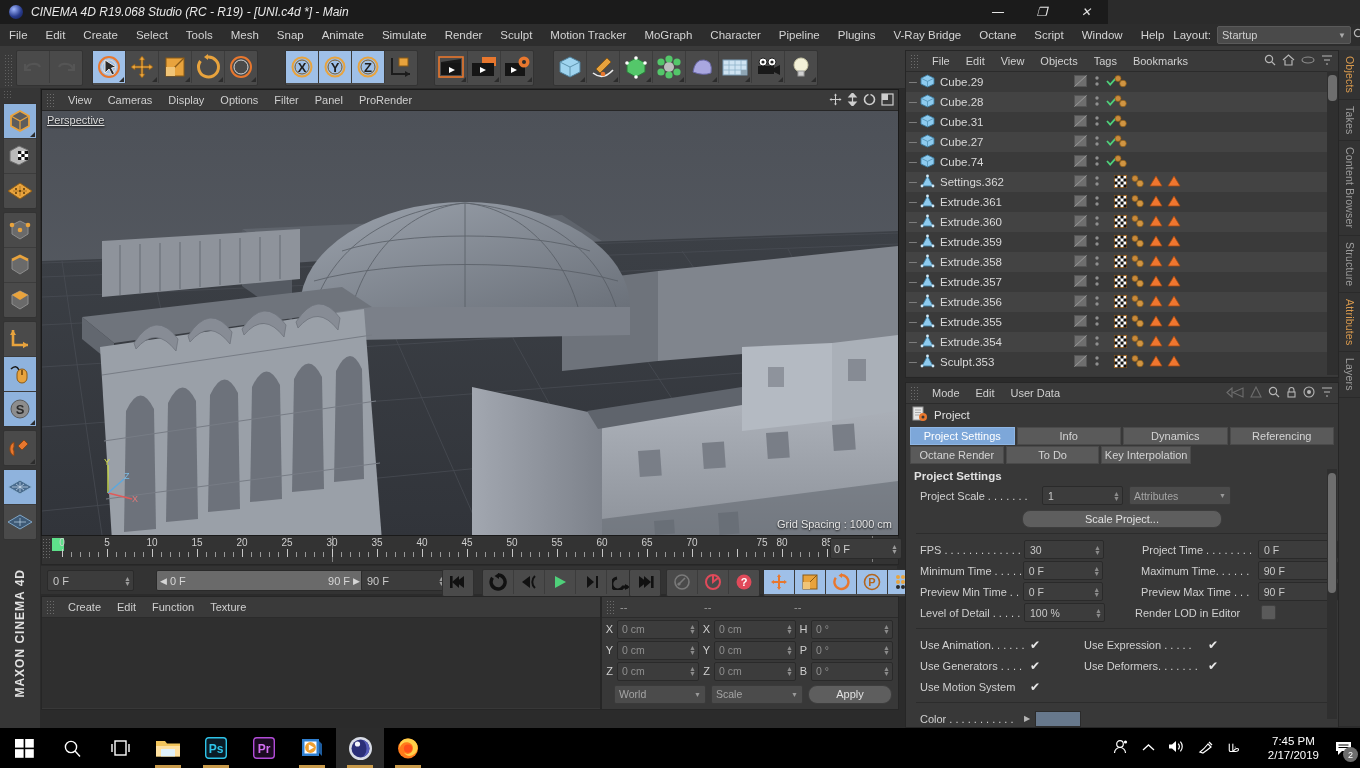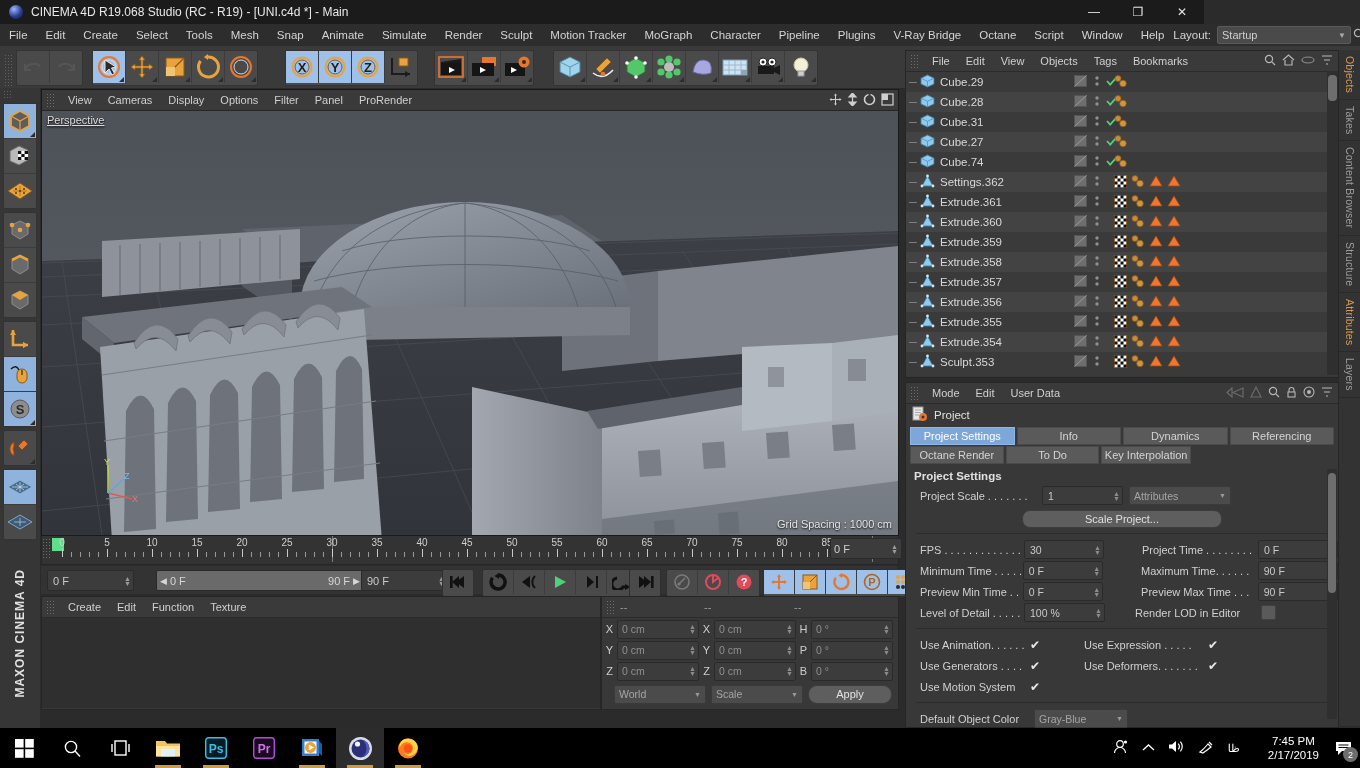--- a/index.html
+++ b/index.html
@@ -6,21 +6,21 @@
   body{
     width:1360px;height:768px;overflow:hidden;
     background:#2b2b2b;
     font-family:"Liberation Sans", sans-serif;
     font-size:11px;color:#c8c8c8;
     -webkit-font-smoothing:antialiased;
   }
   .app{position:relative;width:1360px;height:768px;}
 
   
-  .titlebar{position:absolute;left:0;top:0;width:1204px;height:24px;background:#1b1b1b;display:flex;align-items:center;}
+  .titlebar{position:absolute;left:0;top:0;width:1108px;height:24px;background:#1b1b1b;display:flex;align-items:center;font-style:italic;}
   .tb-icon{width:14px;height:14px;margin-left:9px;margin-right:8px;border-radius:50%;
     background:radial-gradient(circle at 35% 30%,#9fb6ff 0%,#2a3d8f 55%,#11194a 100%);}
   .tb-title{font-size:12px;color:#e9e9e9;}
   .tb-btns{margin-left:auto;display:flex;height:24px;}
   .tb-btn{width:44px;height:24px;display:flex;align-items:center;justify-content:center;color:#e4e4e4;font-size:12px;}
 
   
   .menubar{position:absolute;left:0;top:24px;width:1360px;height:22px;background:#2d2d2d;display:flex;align-items:center;}
   .menu-item{padding:0 9px;height:22px;line-height:22px;font-size:11.5px;color:#d4d4d4;white-space:nowrap;}
   .layout-wrap{margin-left:auto;display:flex;align-items:center;padding-right:4px;}
@@ -701,21 +701,21 @@
         <div class="tl-num" style="left: 460px;">50</div>
         <div class="tl-tick maj" style="left: 460px;"></div>
         <div class="tl-num" style="left: 505px;">55</div>
         <div class="tl-tick maj" style="left: 505px;"></div>
         <div class="tl-num" style="left: 550px;">60</div>
         <div class="tl-tick maj" style="left: 550px;"></div>
         <div class="tl-num" style="left: 595px;">65</div>
         <div class="tl-tick maj" style="left: 595px;"></div>
         <div class="tl-num" style="left: 640px;">70</div>
         <div class="tl-tick maj" style="left: 640px;"></div>
-        <div class="tl-num" style="left: 685px;">75</div>
+        <div class="tl-num" style="left: 710px;">75</div>
         <div class="tl-tick maj" style="left: 685px;"></div>
         <div class="tl-num" style="left: 730px;">80</div>
         <div class="tl-tick maj" style="left: 730px;"></div>
         <div class="tl-num" style="left: 775px;">85</div>
         <div class="tl-tick maj" style="left: 775px;"></div>
         <div class="tl-num" style="left: 820px;">90</div>
         <div class="tl-tick maj" style="left: 820px;"></div>
         <div class="tl-tick" style="left: 19px;"></div>
         <div class="tl-tick" style="left: 28px;"></div>
         <div class="tl-tick" style="left: 37px;"></div>
@@ -1858,27 +1858,20 @@
         </div>
         <div class="prow">
           <span class="plbl" style="width:110px;">Use Motion System</span>
           <span class="chk">✔</span>
         </div>
       </div>
 
     <div class="sep"></div>
 
     <div class="prow">
-      <span class="plbl" style="width:110px;">Default Object Color</span>
-      <div class="dd" style="width:84px;margin-left:4px;">
-        <span>Gray-Blue</span>
-        <span class="caret">▼</span>
-      </div>
-    </div>
-    <div class="prow">
       <span class="plbl" style="width:104px;">Color  . . . . . . . . . . .</span>
       <span style="font-size:8px;color:#b5b5b5;margin-right:5px;">▶</span>
       <div id="colorswatch" style="width: 44px; height: 14px; border: 1px solid rgb(43, 43, 43); background: rgb(103, 120, 140);"></div>
     </div>
 
     <div class="at-scroll"></div>
     <div class="at-thumb"></div>
   </div>
 
   <div class="rtabs" id="rtabs">

